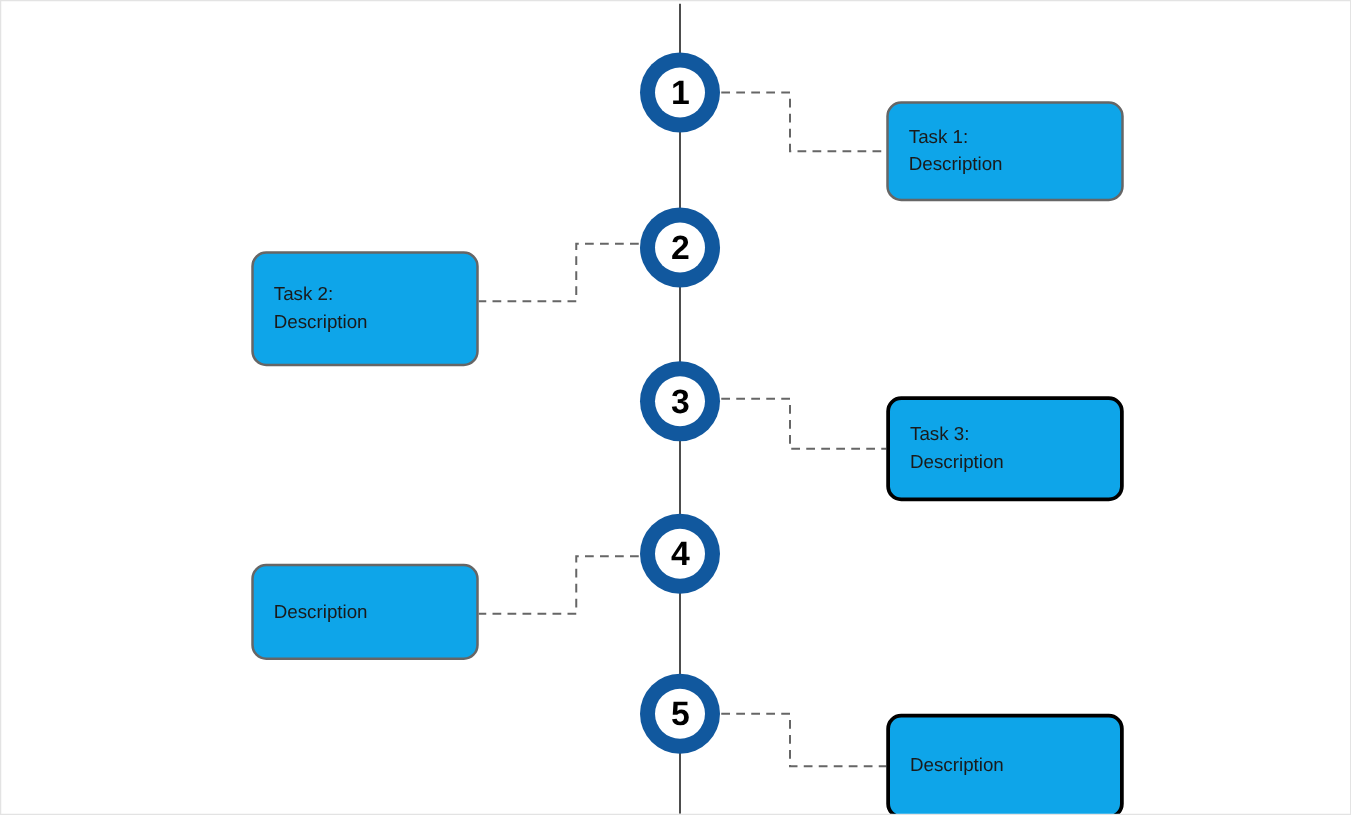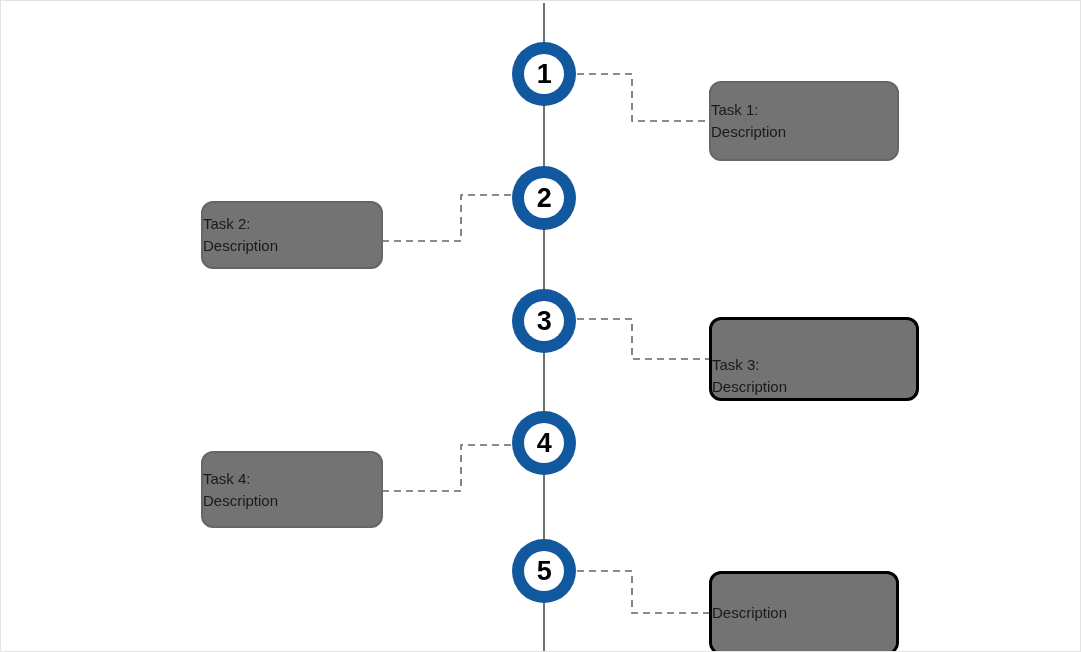--- a/index.html
+++ b/index.html
@@ -35,25 +35,26 @@
     font-size: 27px;
     font-weight: bold;
     color: #000000;
     font-family: "Liberation Sans", sans-serif;
     letter-spacing: -0.5px;
     pointer-events: none;
   }
   .task-box {
     position: absolute;
     box-sizing: border-box;
-    background: #737373;
+    background: #0ea5e9;
     border-radius: 12px;
     display: flex;
     flex-direction: column;
     justify-content: center;
+    padding-left: 16px;
   }
   .task-box.gray {
     border: 2.5px solid #666666;
   }
   .task-box.black {
     border: 3px solid #000000;
   }
   .task-line {
     font-size: 15px;
     line-height: 22px;
@@ -107,32 +108,31 @@
   <div class="node-num" style="left:520px; top:174px;">2</div>
   <div class="node-num" style="left:520px; top:297px;">3</div>
   <div class="node-num" style="left:520px; top:419px;">4</div>
   <div class="node-num" style="left:520px; top:547px;">5</div>
 
   <div class="task-box gray" style="left:708px; top:80px; width:190px; height:80px;">
     <div class="task-line">Task 1:</div>
     <div class="task-line">Description</div>
   </div>
 
-  <div class="task-box gray" style="left:200px; top:200px; width:182px; height:68px;">
+  <div class="task-box gray" style="left:200px; top:200px; width:182px; height:92px;">
     <div class="task-line">Task 2:</div>
     <div class="task-line">Description</div>
   </div>
 
-  <div class="task-box black" style="left:708px; top:316px; width:210px; height:84px;justify-content:flex-end;">
+  <div class="task-box black" style="left:708px; top:316px; width:190px; height:84px;">
     <div class="task-line">Task 3:</div>
     <div class="task-line">Description</div>
   </div>
 
   <div class="task-box gray" style="left:200px; top:450px; width:182px; height:77px;">
-    <div class="task-line">Task 4:</div>
     <div class="task-line">Description</div>
   </div>
 
   <div class="task-box black" style="left:708px; top:570px; width:190px; height:84px;">
     <div class="task-line">Description</div>
   </div>
 
 </div>
 
 </body></html>

